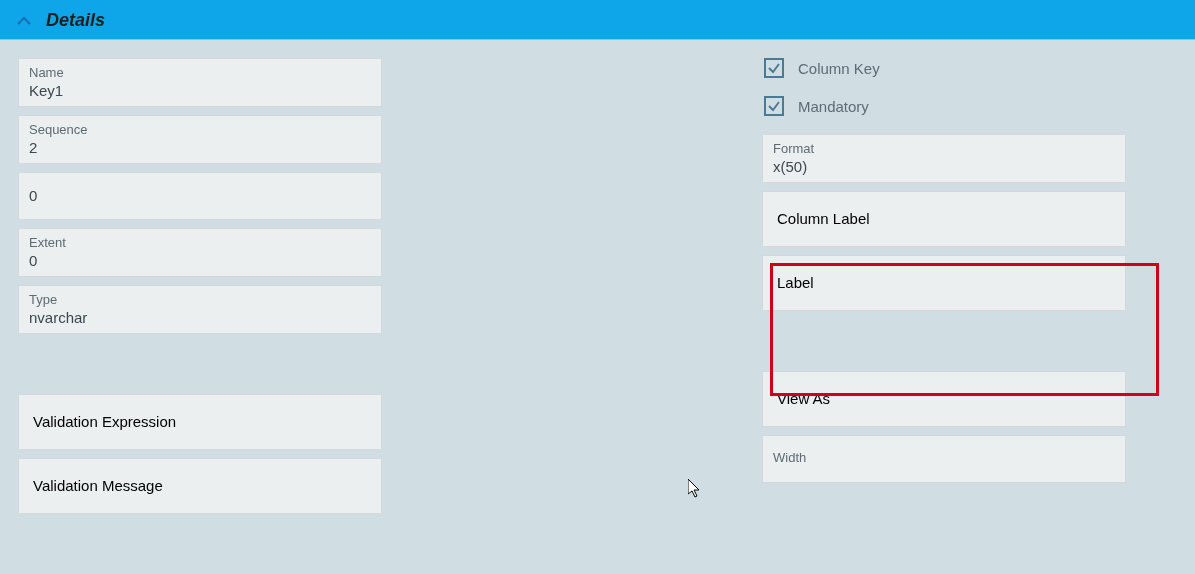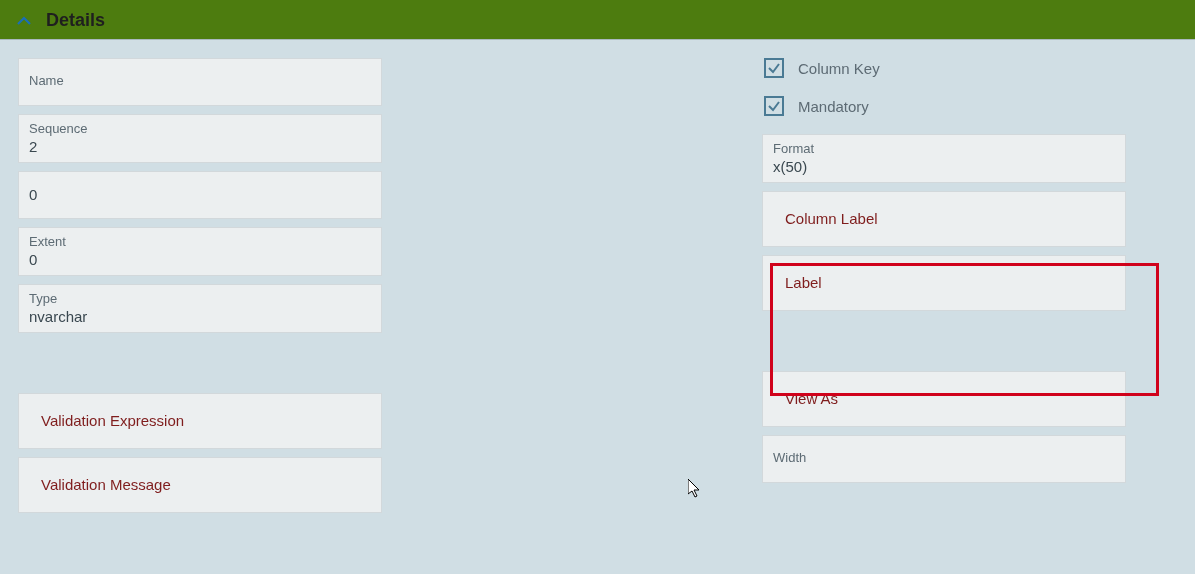--- a/index.html
+++ b/index.html
@@ -8,21 +8,22 @@
     background: #d0dee4;
     width: 1195px;
     height: 574px;
     overflow: hidden;
     position: relative;
   }
   .header {
     display: flex;
     align-items: center;
     padding: 10px 16px 8px 16px;
-    background: #4d7c0f;
+    background: #0ea5e9;
+    font-style: italic;
   }
   .header .chevron {
     color: #1a6fb6;
     margin-right: 14px;
   }
   .header .chevron svg {
     display: block;
   }
   .header .title {
     font-size: 18px;
@@ -62,22 +63,22 @@
   .field .value {
     font-size: 15px;
     color: #3a4850;
   }
   .field.single {
     min-height: 56px;
     justify-content: center;
   }
   .field.single .label {
     font-size: 15px;
-    color: #7f1d1d;
-    margin: 12px;
+    color: #000000;
+    margin: 4px;
   }
   .checkbox-row {
     display: flex;
     align-items: center;
     gap: 14px;
     margin-bottom: 10px;
     padding-left: 2px;
   }
   .checkbox-box {
     width: 20px;
@@ -119,20 +120,21 @@
   </span>
   <span class="title">Details</span>
 </div>
 <div class="divider"></div>
 
 <div class="content">
 
   <div class="col">
     <div class="field">
       <div class="label">Name</div>
+      <div class="value">Key1</div>
     </div>
     <div class="field">
       <div class="label">Sequence</div>
       <div class="value">2</div>
     </div>
     <div class="field">
       <div class="value">0</div>
     </div>
     <div class="field">
       <div class="label">Extent</div>

